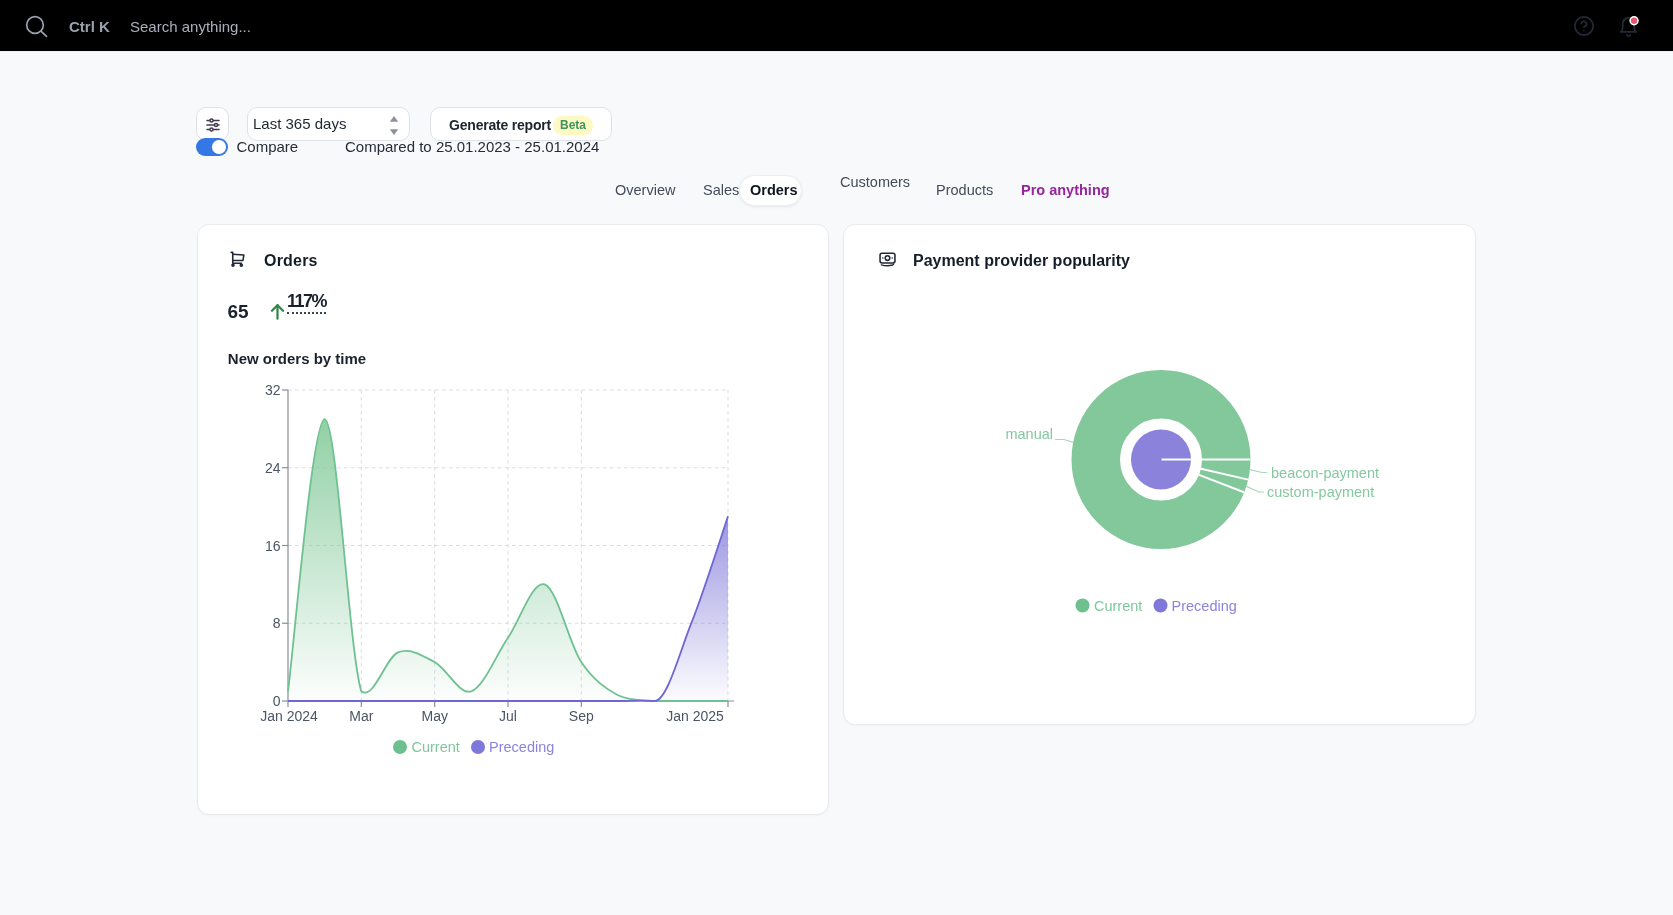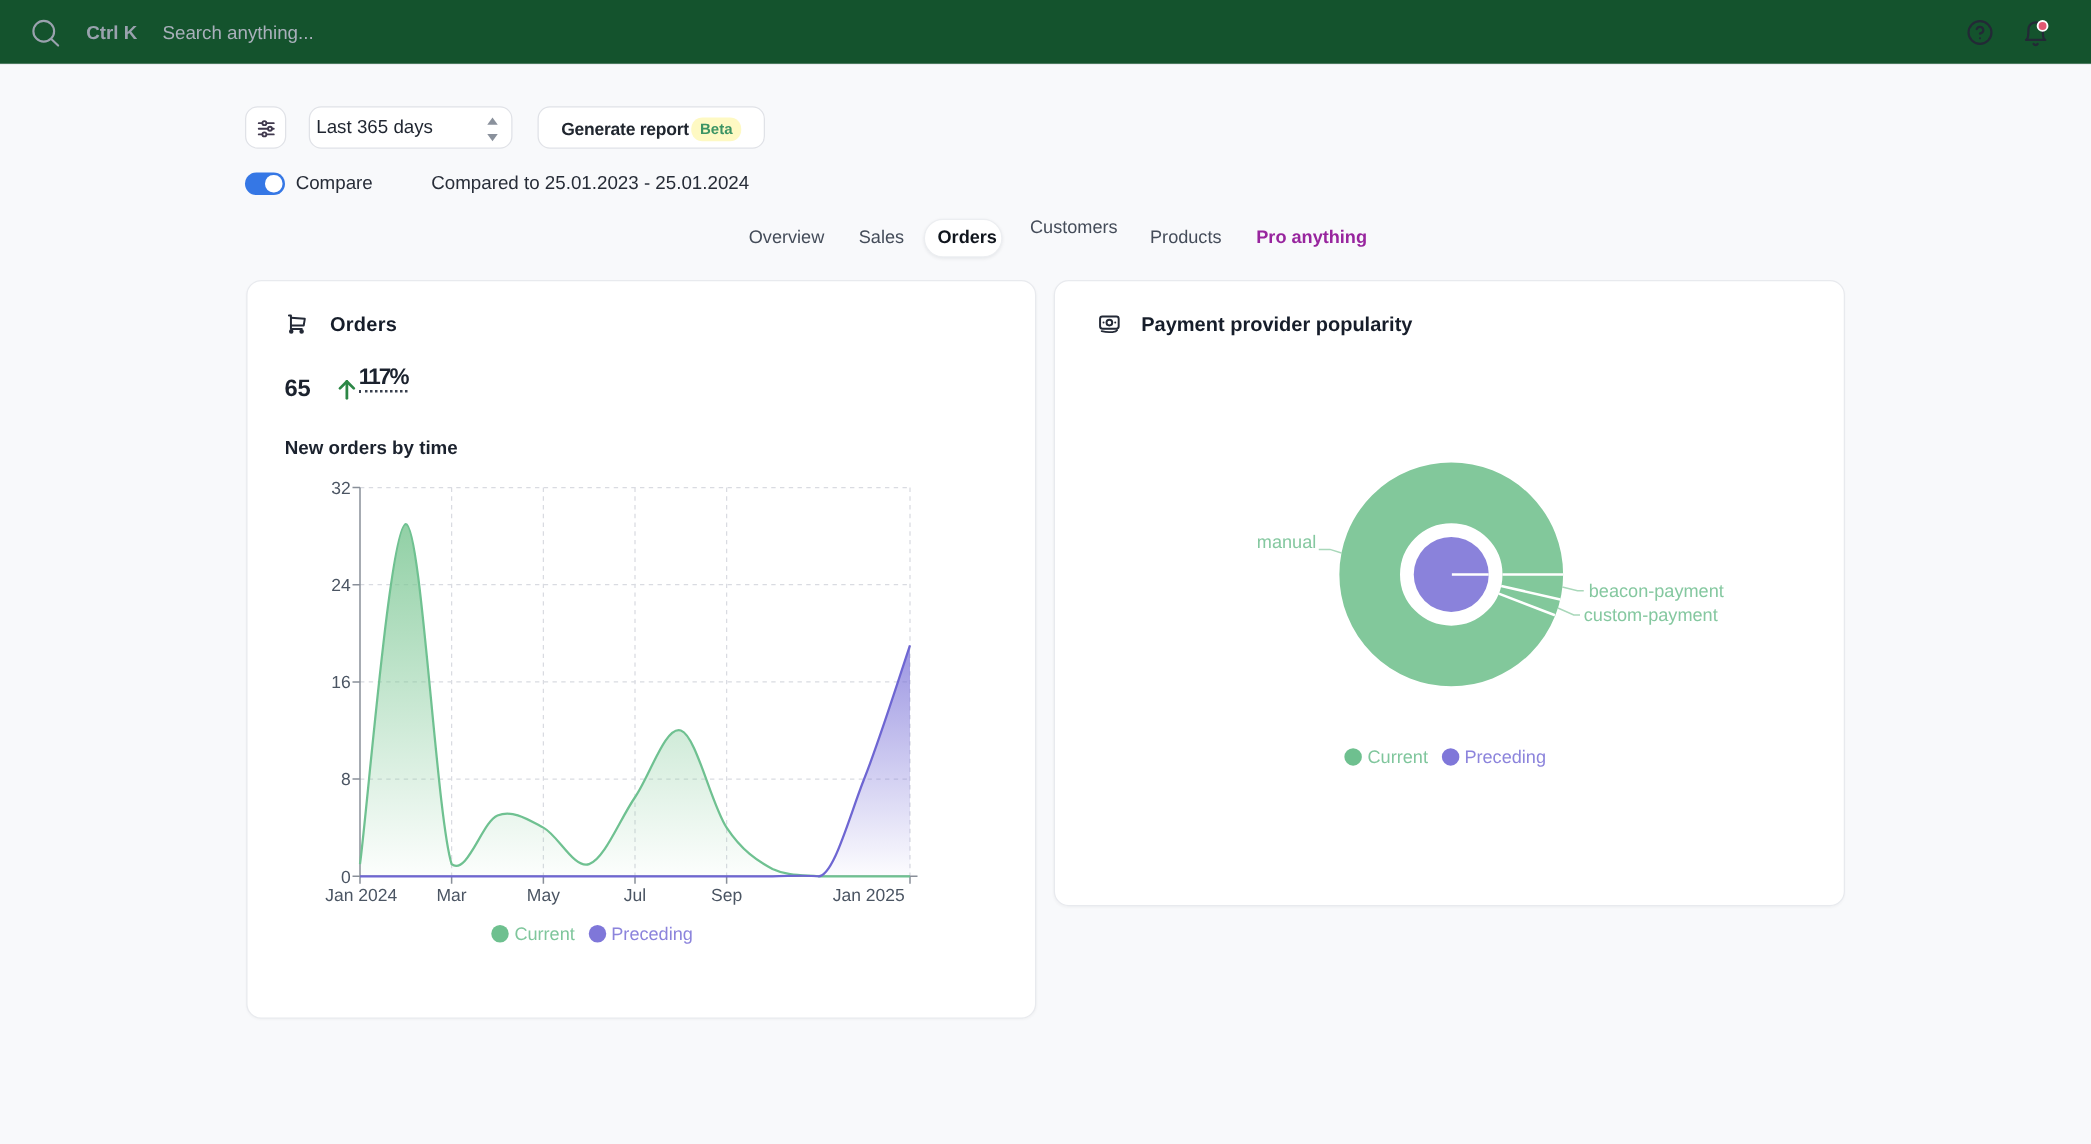--- a/index.html
+++ b/index.html
@@ -1,27 +1,27 @@
 <!DOCTYPE html>
 <html><head>
 <meta charset="utf-8">
 <style>
   * { margin:0; padding:0; box-sizing:border-box; }
   html,body { width:1673px; height:915px; font-family:"Liberation Sans", sans-serif; background:#f8f9fb; overflow:hidden; }
-  .topbar { position:absolute; left:0; top:0; width:1673px; height:52px; background:#14532d; border-bottom:1px solid #edeef1; }
+  .topbar { position:absolute; left:0; top:0; width:1673px; height:52px; background:#000000; border-bottom:1px solid #edeef1; }
   .abs { position:absolute; }
   .ctrlk { color:#9aa2ae; font-weight:700; font-size:15px; }
   .searchph { color:#a9b0bb; font-size:15px;margin-left:14px; }
-  .btn { position:absolute; background:#fff; border:1px solid #e0e2e7; border-radius:10px; }
+  .btn { position:absolute; background:#fff; border:1px solid #e0e2e7; border-radius:10px;margin-top:22px; }
   .seltext { font-size:15px; color:#1f2530; }
   .beta { display:inline-block; background:#fef9c3; color:#3c9464; font-size:12px; font-weight:700; border-radius:9px; padding:2.5px 7px; }
   .toggle { position:absolute; left:196px; top:138px; width:31.5px; height:17.5px; background:#3577e5; border-radius:9px; }
   .knob { position:absolute; right:2px; top:2px; width:13.5px; height:13.5px; background:#fff; border-radius:50%; }
   .txt15 { font-size:15px; color:#272d38; }
-  .tab { font-size:14.5px; color:#444c59; white-space:nowrap; line-height:17px; }
+  .tab { font-size:14.5px; color:#444c59; white-space:nowrap; line-height:17px;margin-left:16px; }
   .tab.pro { color:#98259e; font-weight:700; }
   .tabpill { width:63px; height:31px; background:#fff; border-radius:15.5px; border:1px solid #eceef1; box-shadow:0 1px 3px rgba(16,24,40,.08); }
   .tabpill span { position:absolute; left:10px; top:6.5px; font-size:14.5px; font-weight:700; color:#10151d; line-height:17px; }
   .card { position:absolute; background:#fff; border:1px solid #e8eaee; border-radius:12px; box-shadow:0 1px 2px rgba(16,24,40,.03); }
   .cardtitle { font-size:16px; font-weight:700; color:#161d2a; letter-spacing:.2px; }
   .num65 { font-size:19px; font-weight:700; color:#1b222e; }
   .pct { font-size:18px; font-weight:700; color:#1b222e; letter-spacing:-1.5px; border-bottom:2.4px dotted #39404e; padding-bottom:0px; line-height:19.5px; }
   .subtitle { font-size:15px; font-weight:700; color:#1b222e; }
   svg text { font-family:"Liberation Sans", sans-serif; }
 </style>

